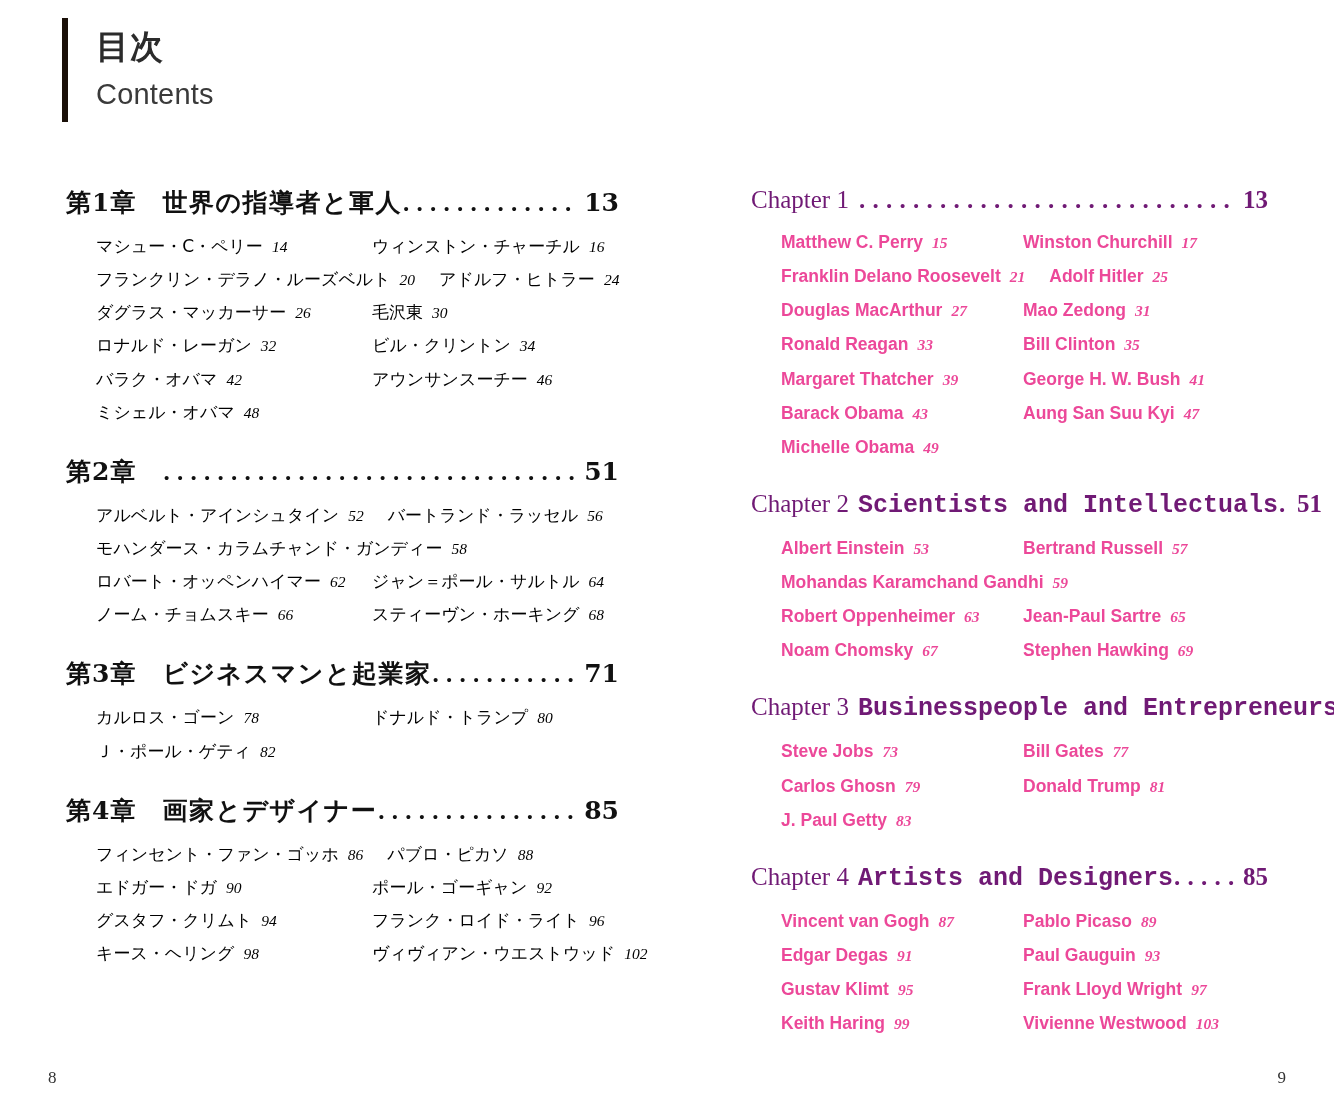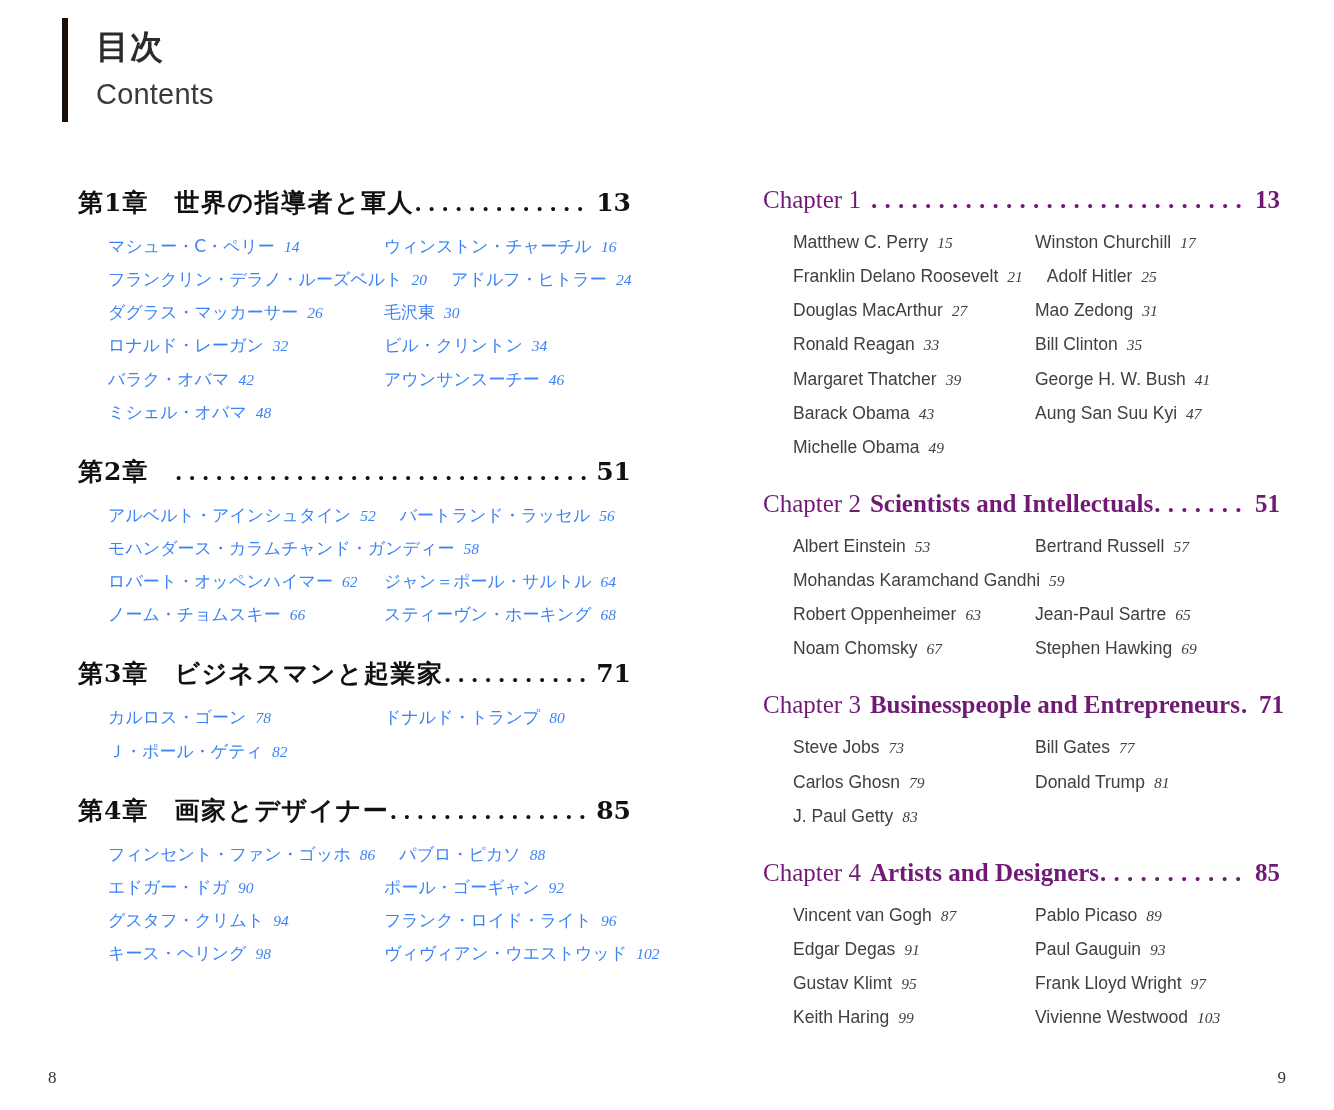--- a/index.html
+++ b/index.html
@@ -50,21 +50,21 @@
     font-size: 29px;
     line-height: 1.18;
     letter-spacing: 0.2px;
     color: #3a3a3a;
     margin-top: 11px;
   }
 
   
   .spread {
     position: absolute;
-    left: 16px;
+    left: 4px;
     top: 186px;
     width: 1098px;
     display: flex;
   }
   .page {
     box-sizing: border-box;
   }
   .page-ja {
     width: 667px;
     padding-left: 62px;
@@ -86,20 +86,21 @@
     display: flex;
     align-items: baseline;
     width: 100%;
     white-space: nowrap;
   }
   .chap-label {
     flex: 0 0 auto;
   }
   .chap-title {
     flex: 0 0 auto;
+    font-family: Liberation Mono, monospace;
   }
   .leader {
     flex: 1 1 auto;
     overflow: hidden;
     white-space: nowrap;
     margin: 0 1px;
     min-width: 10px;
   }
   .chap-page {
     flex: 0 0 auto;
@@ -152,27 +153,28 @@
 
   
   .entries {
     margin-top: 11px;
     line-height: 1.95;
   }
   .page-ja .entries {
     font-family: "DejaVu Sans", "Liberation Sans", sans-serif;
     font-size: 17px;
     padding-left: 30px;
-    color: #3b82f6;
+    color: #000000;
   }
   .page-en .entries {
     font-family: "Liberation Sans", "DejaVu Sans", sans-serif;
     font-size: 17.5px;
     padding-left: 30px;
-    color: #404040;
+    color: #ec4899;
+    font-weight: bold;
   }
   .entry-row {
     white-space: nowrap;
   }
   .entry {
     display: inline-block;
   }
   .entry-name { }
   .entry-page {
     font-family: "Liberation Serif", "DejaVu Serif", serif;

